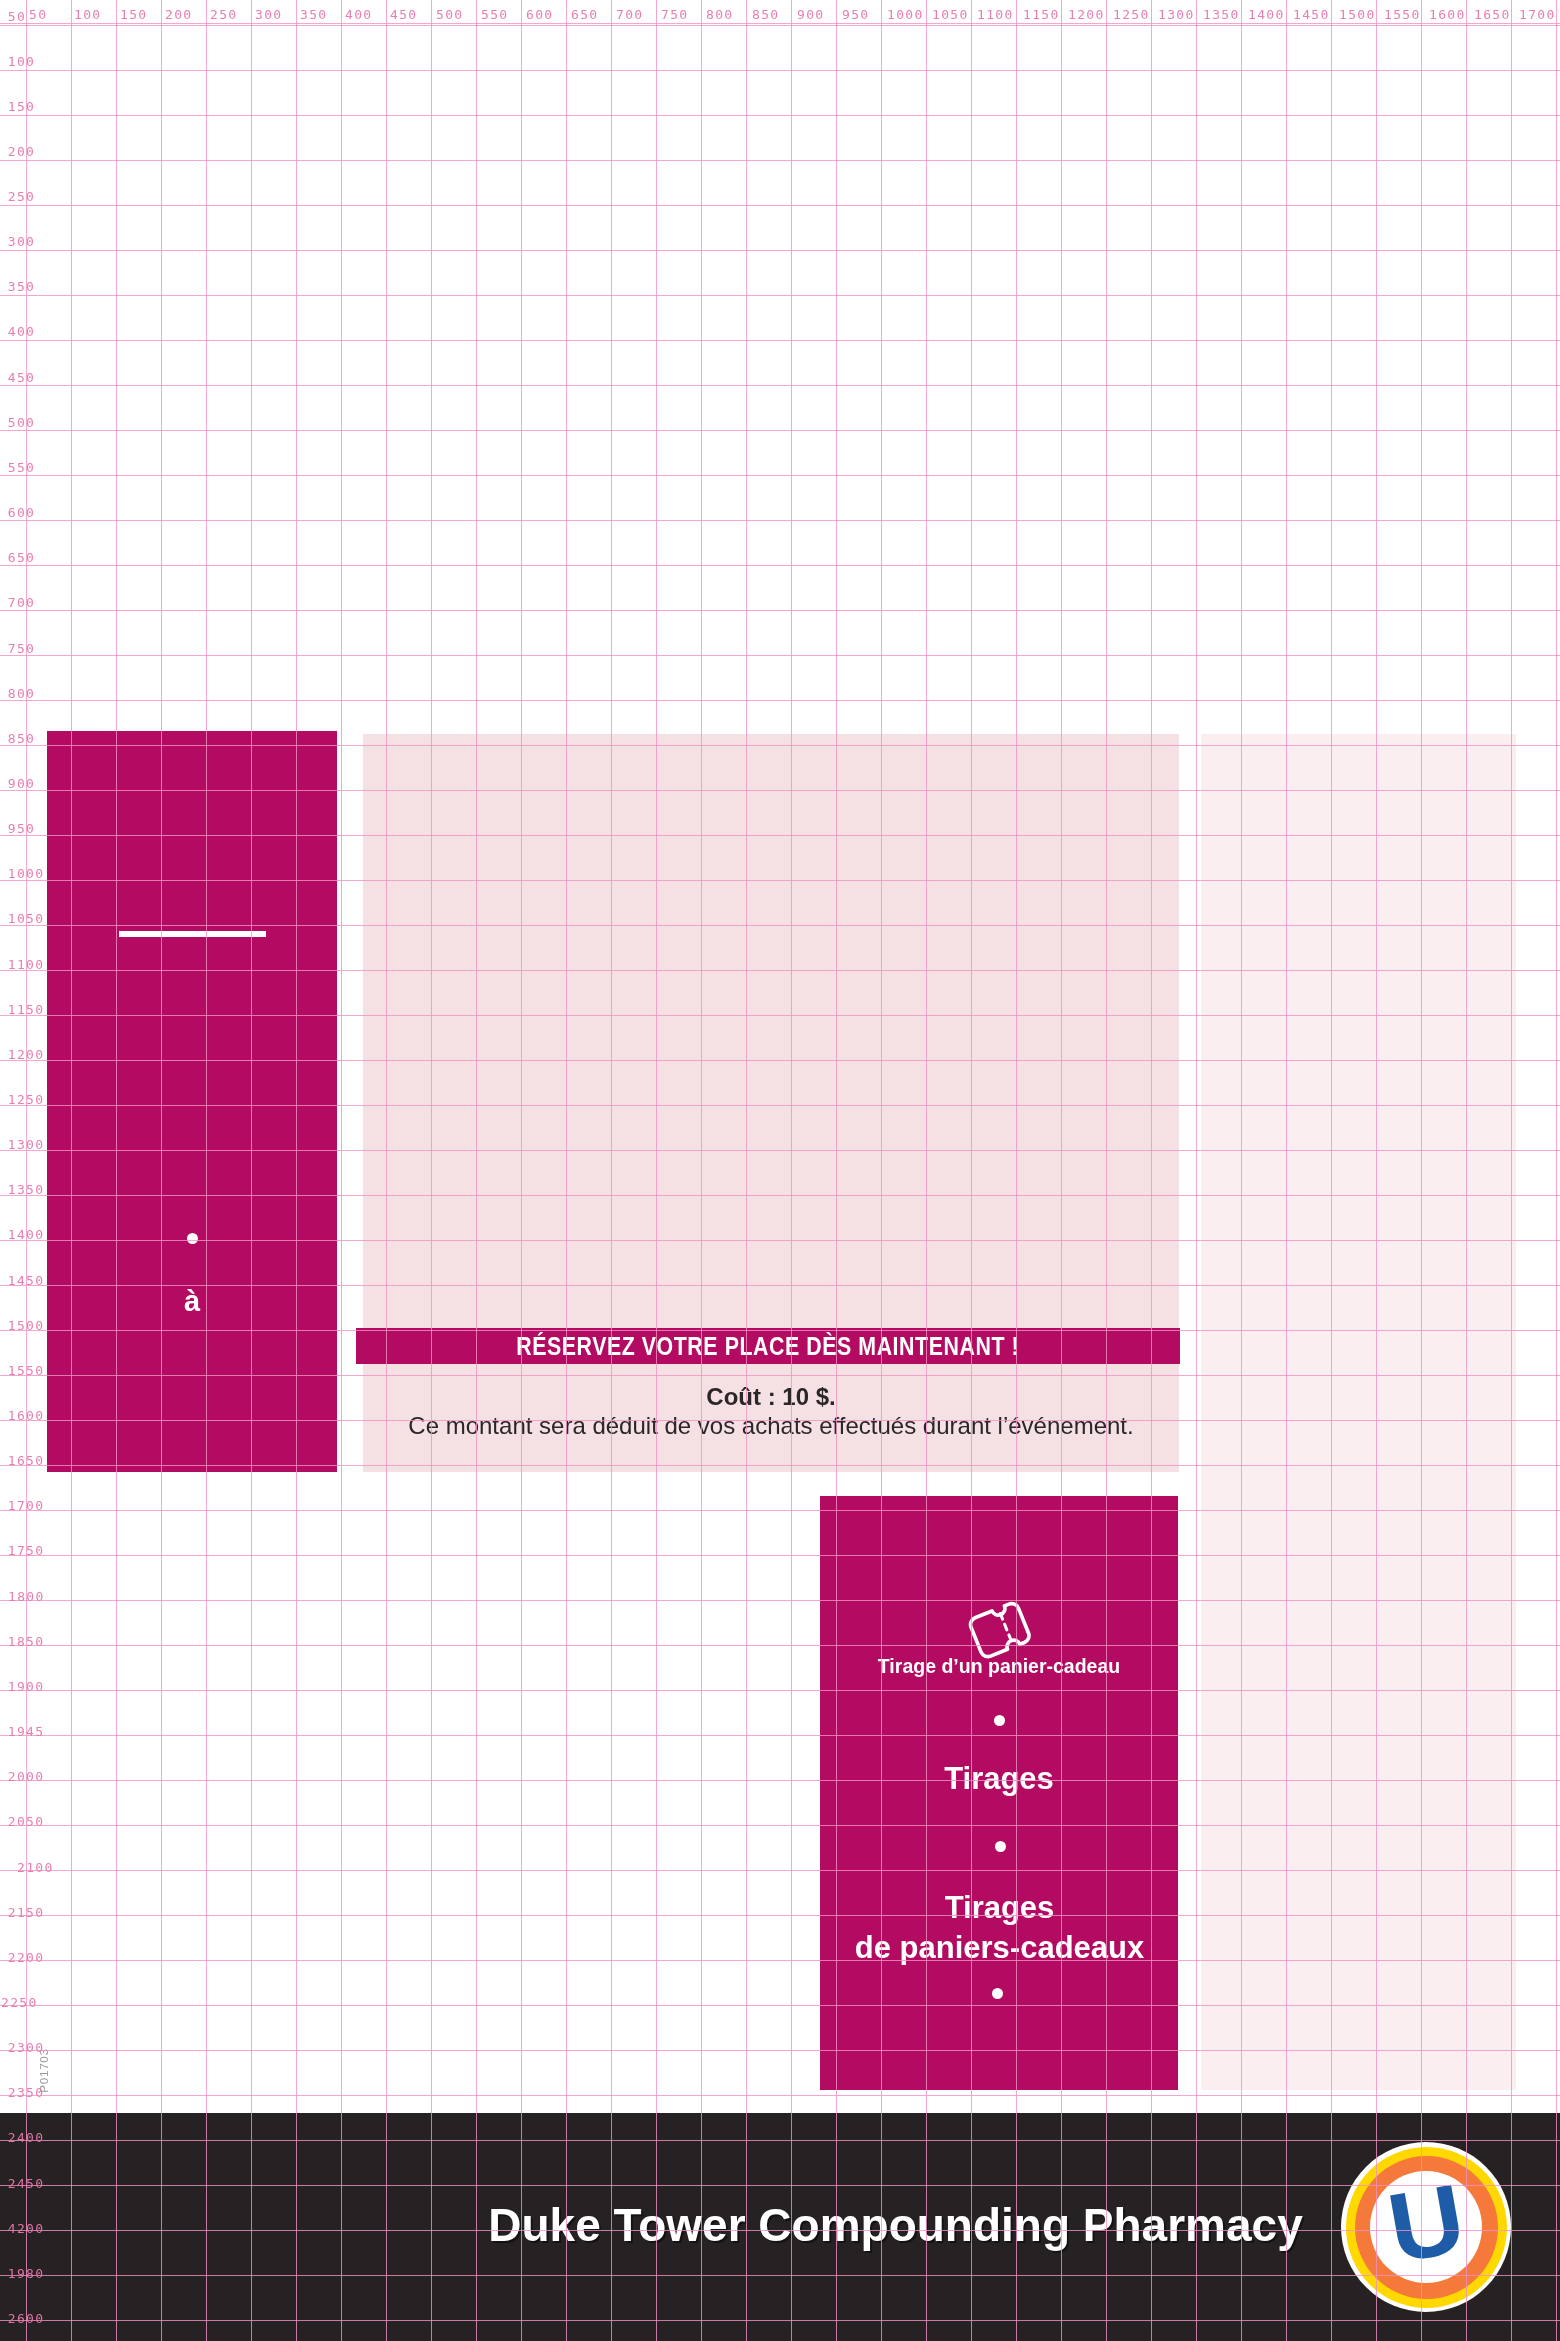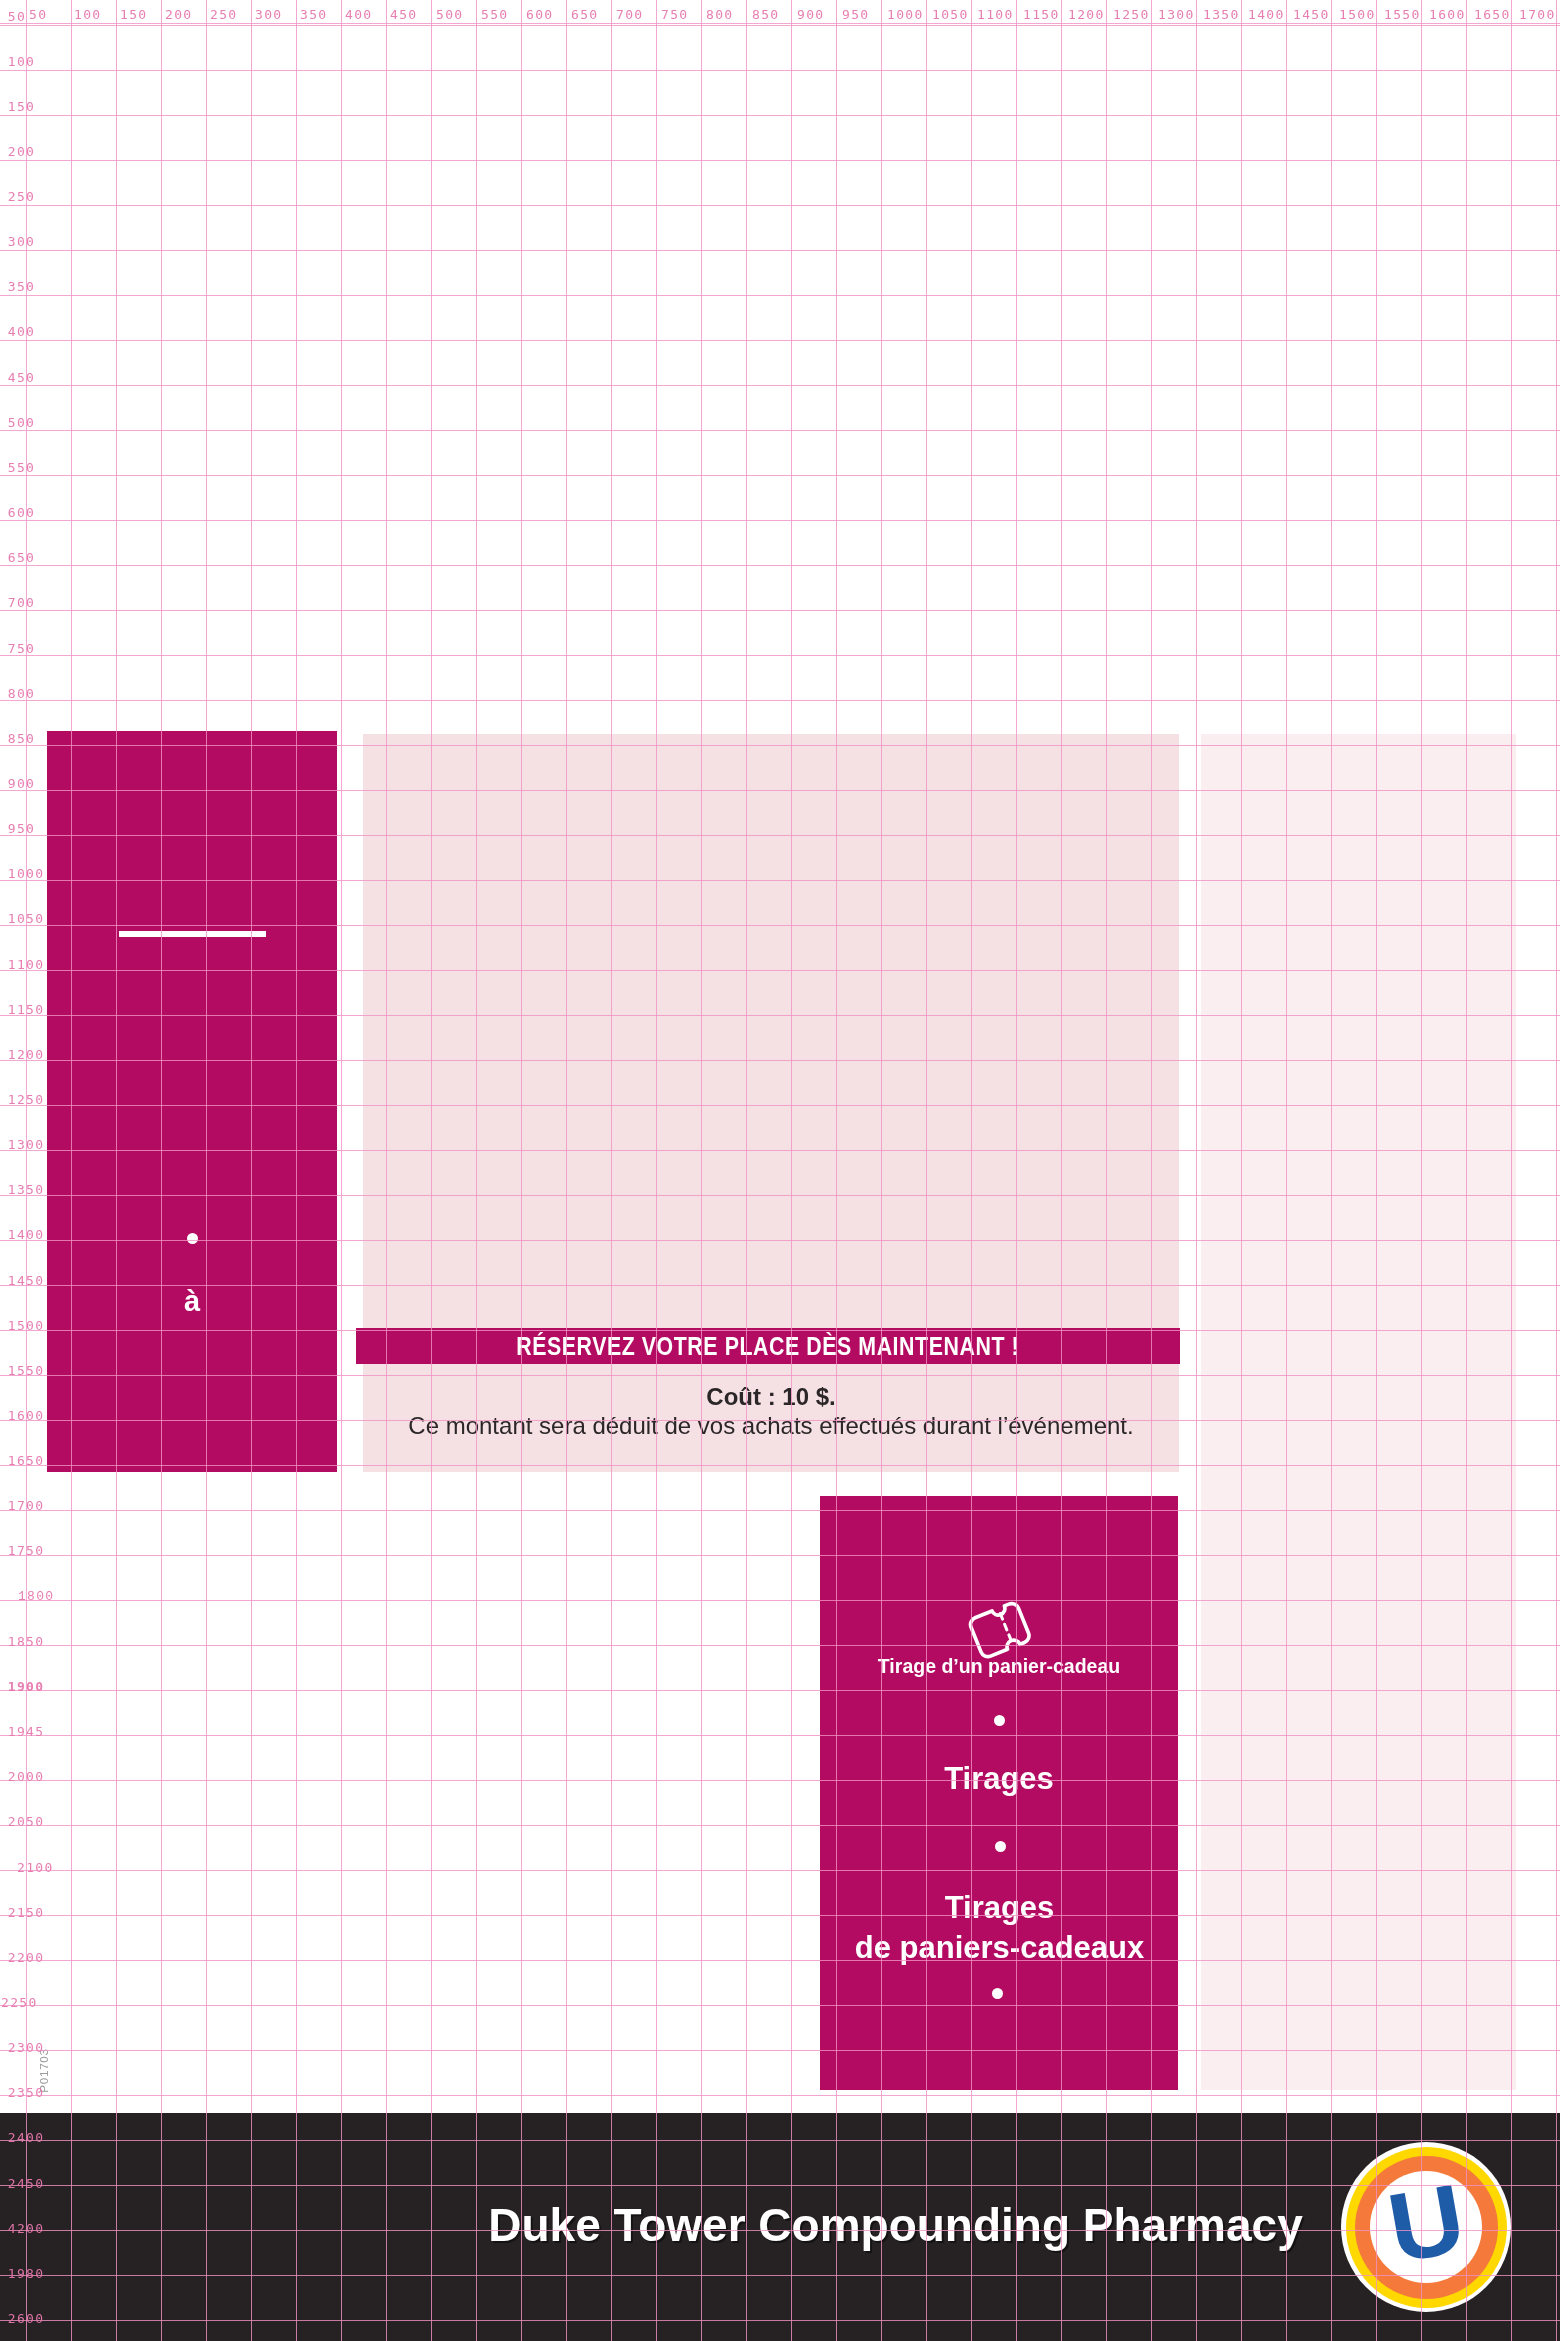--- a/index.html
+++ b/index.html
@@ -193,23 +193,23 @@
       <span class="rlabel" style="left: 7.8px; top: 1137px;">1300</span>
       <span class="rlabel" style="left: 7.8px; top: 1182px;">1350</span>
       <span class="rlabel" style="left: 7.8px; top: 1227px;">1400</span>
       <span class="rlabel" style="left: 7.8px; top: 1273px;">1450</span>
       <span class="rlabel" style="left: 7.8px; top: 1318px;">1500</span>
       <span class="rlabel" style="left: 7.8px; top: 1363px;">1550</span>
       <span class="rlabel" style="left: 7.8px; top: 1408px;">1600</span>
       <span class="rlabel" style="left: 7.8px; top: 1453px;">1650</span>
       <span class="rlabel" style="left: 7.8px; top: 1498px;">1700</span>
       <span class="rlabel" style="left: 7.8px; top: 1543px;">1750</span>
-      <span class="rlabel" style="left: 18px; top: 1589px; font-family: Liberation Mono, monospace;">1800</span>
+      <span class="rlabel" style="left: 8px; top: 1589px;">1800</span>
       <span class="rlabel" style="left: 7.8px; top: 1634px; text-align: center;">1850</span>
-      <span class="rlabel" style="left: 7.8px; top: 1679px; font-weight: bold;">1900</span>
+      <span class="rlabel" style="left: 7.8px; top: 1679px;">1900</span>
       <span class="rlabel" style="left: 7.8px; top: 1724px;">1945</span>
       <span class="rlabel" style="left: 7.8px; top: 1769px;">2000</span>
       <span class="rlabel" style="left: 7.8px; top: 1814px;">2050</span>
       <span class="rlabel" style="left: 17px; top: 1860px;">2100</span>
       <span class="rlabel" style="left: 7.8px; top: 1905px;">2150</span>
       <span class="rlabel" style="left: 7.8px; top: 1950px;">2200</span>
       <span class="rlabel" style="left: 1px; top: 1995px;">2250</span>
       <span class="rlabel" style="left: 7.8px; top: 2040px;">2300</span>
       <span class="rlabel" style="left: 7.8px; top: 2085px;">2350</span>
       <span class="rlabel" style="left: 7.8px; top: 2130px;">2400</span>

